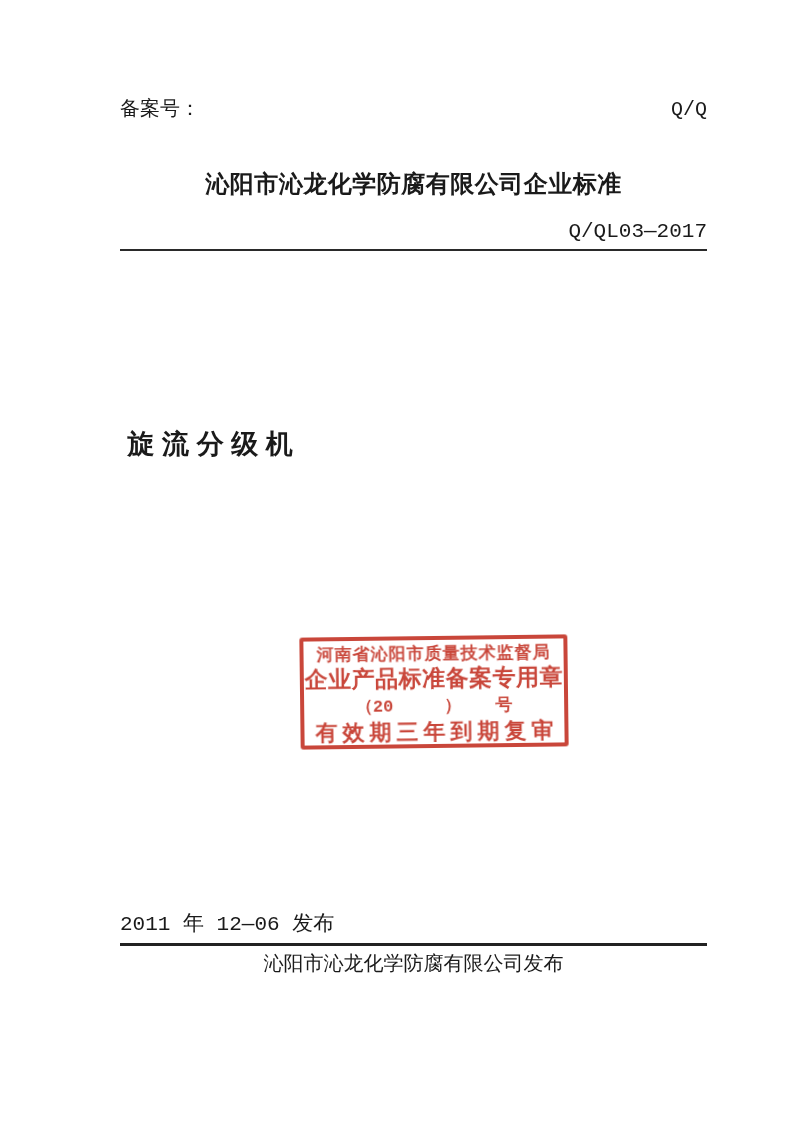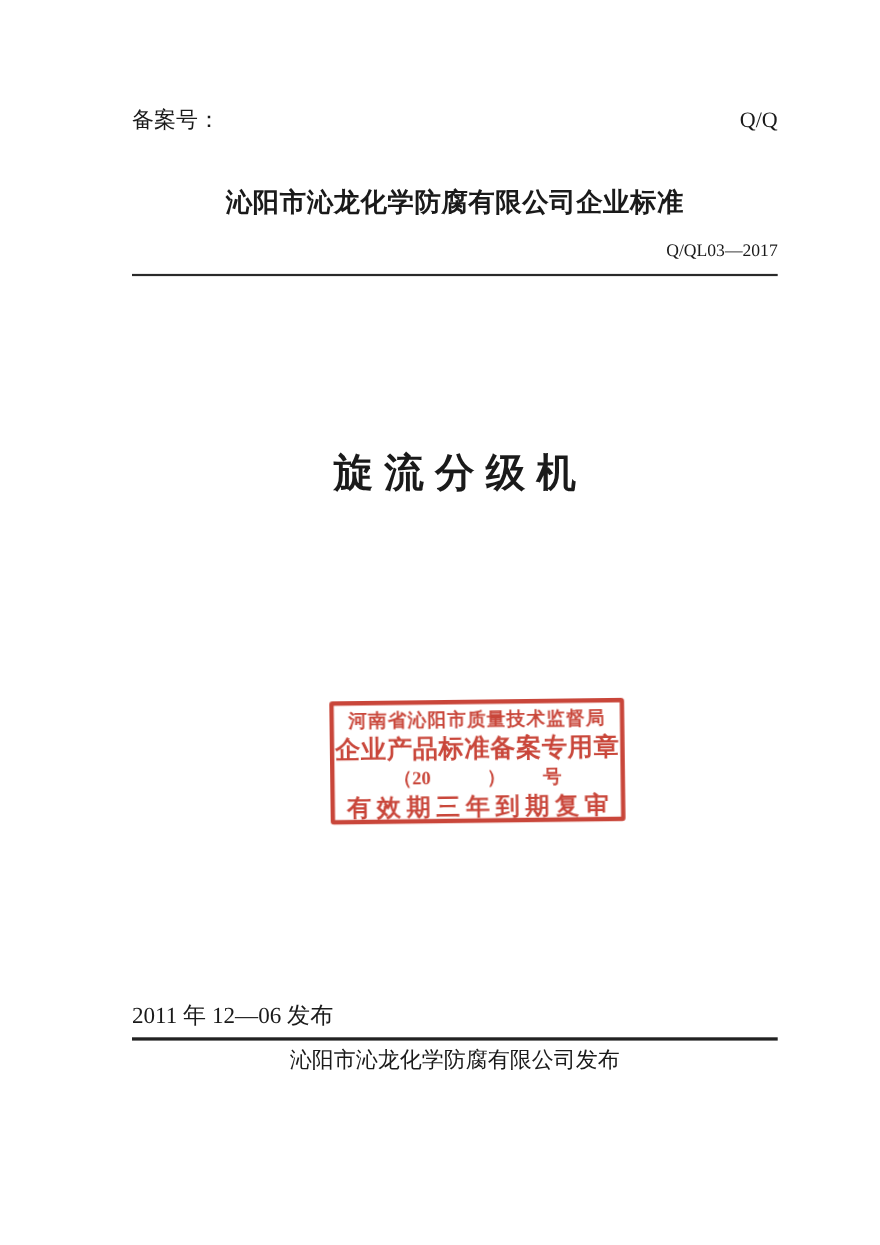--- a/index.html
+++ b/index.html
@@ -4,21 +4,21 @@
 <style>
   * { margin: 0; padding: 0; box-sizing: border-box; }
   html, body { width: 800px; height: 1132px; }
   body {
     position: relative;
     background: #ffffff;
     font-family: "Liberation Serif", "DejaVu Serif", serif;
     color: #1a1a1a;
     overflow: hidden;
   }
-  .page { position: absolute; inset: 0; background: #ffffff; }
+  .page { position: absolute; inset: 0; background: #ffffff; font-family: Liberation Mono, monospace; }
 
   .row {
     position: absolute;
     left: 120px;
     width: 587px;
   }
 
   .top-row {
     top: 95px;
     display: flex;
@@ -31,33 +31,32 @@
     top: 168px;
     text-align: center;
     font-size: 24px;
     font-weight: bold;
     letter-spacing: 0.5px;
   }
 
   .std-no {
     top: 220px;
     text-align: right;
-    font-size: 16px;
+    font-size: 21px;
   }
 
   .rule-top {
     top: 249px;
     height: 2px;
     background: #2a2a2a;
   }
 
   .product-title {
-    top: 406px;
-    text-align: center;
-    font-size: 36px;
+    top: 426px;
+    font-size: 27px;
     font-weight: bold;
     letter-spacing: 0.28em;
     text-indent: 0.28em;
   }
 
   .stamp {
     position: absolute;
     left: 300px;
     top: 636px;
     width: 268px;

